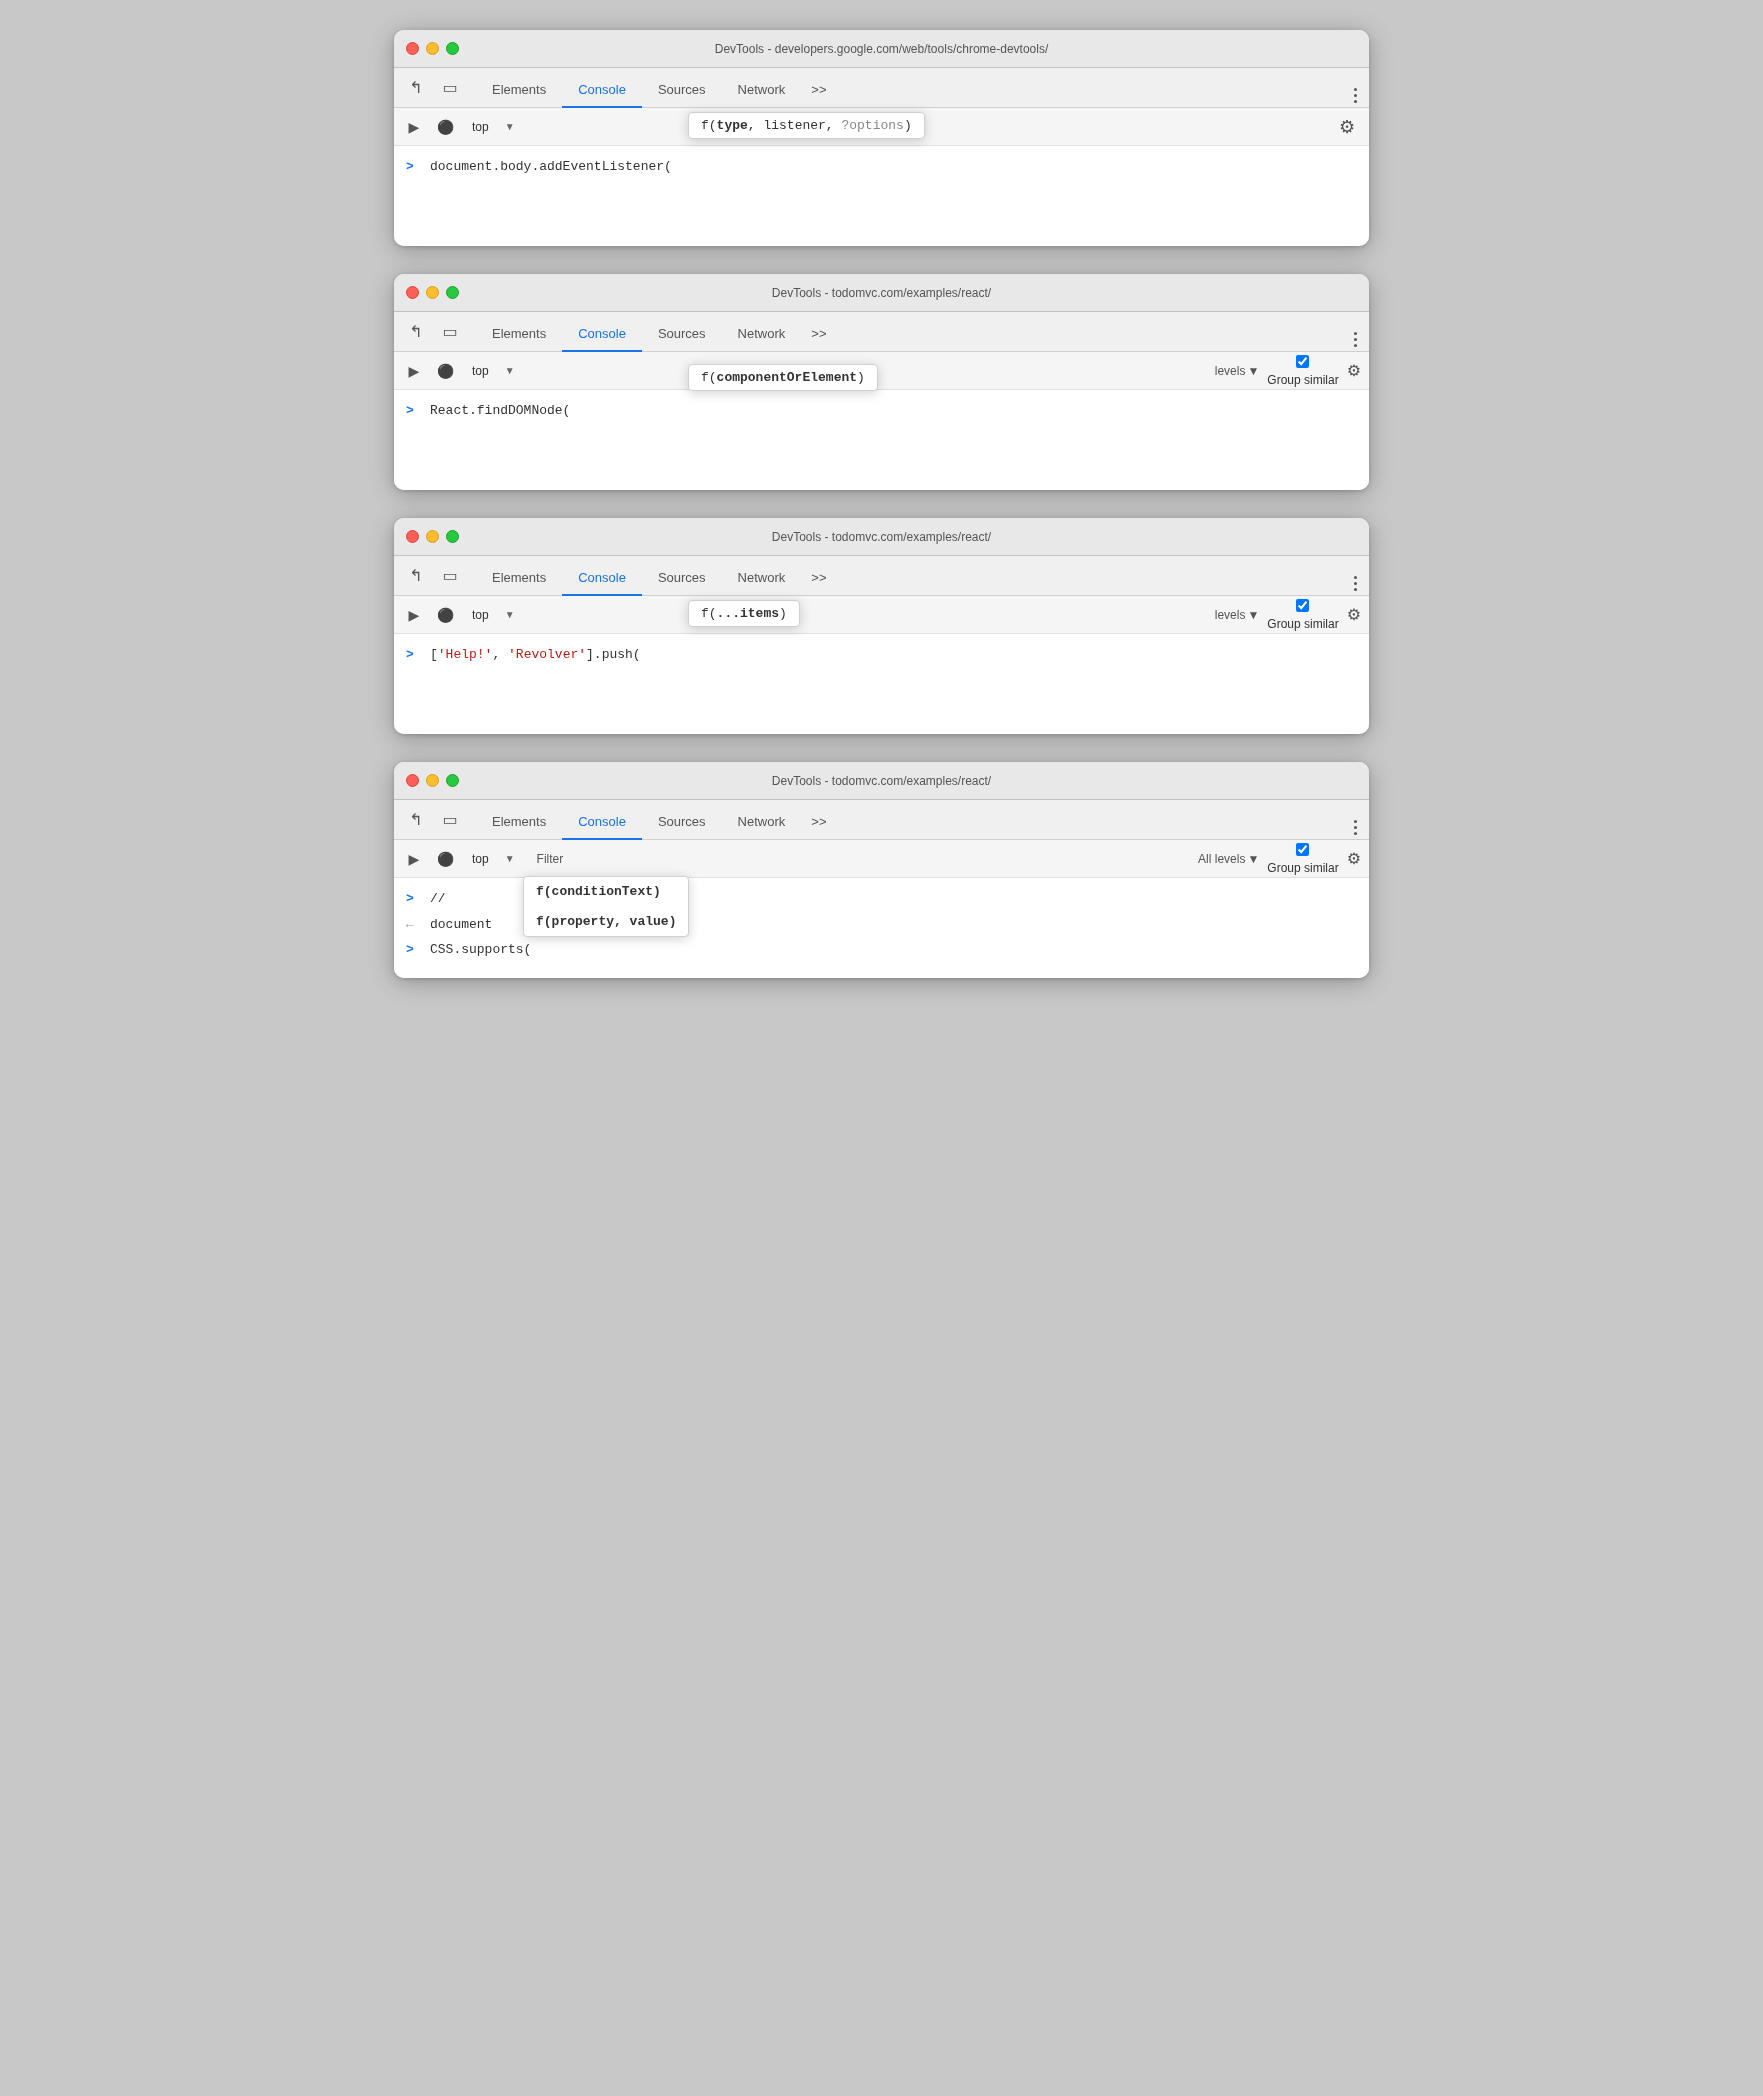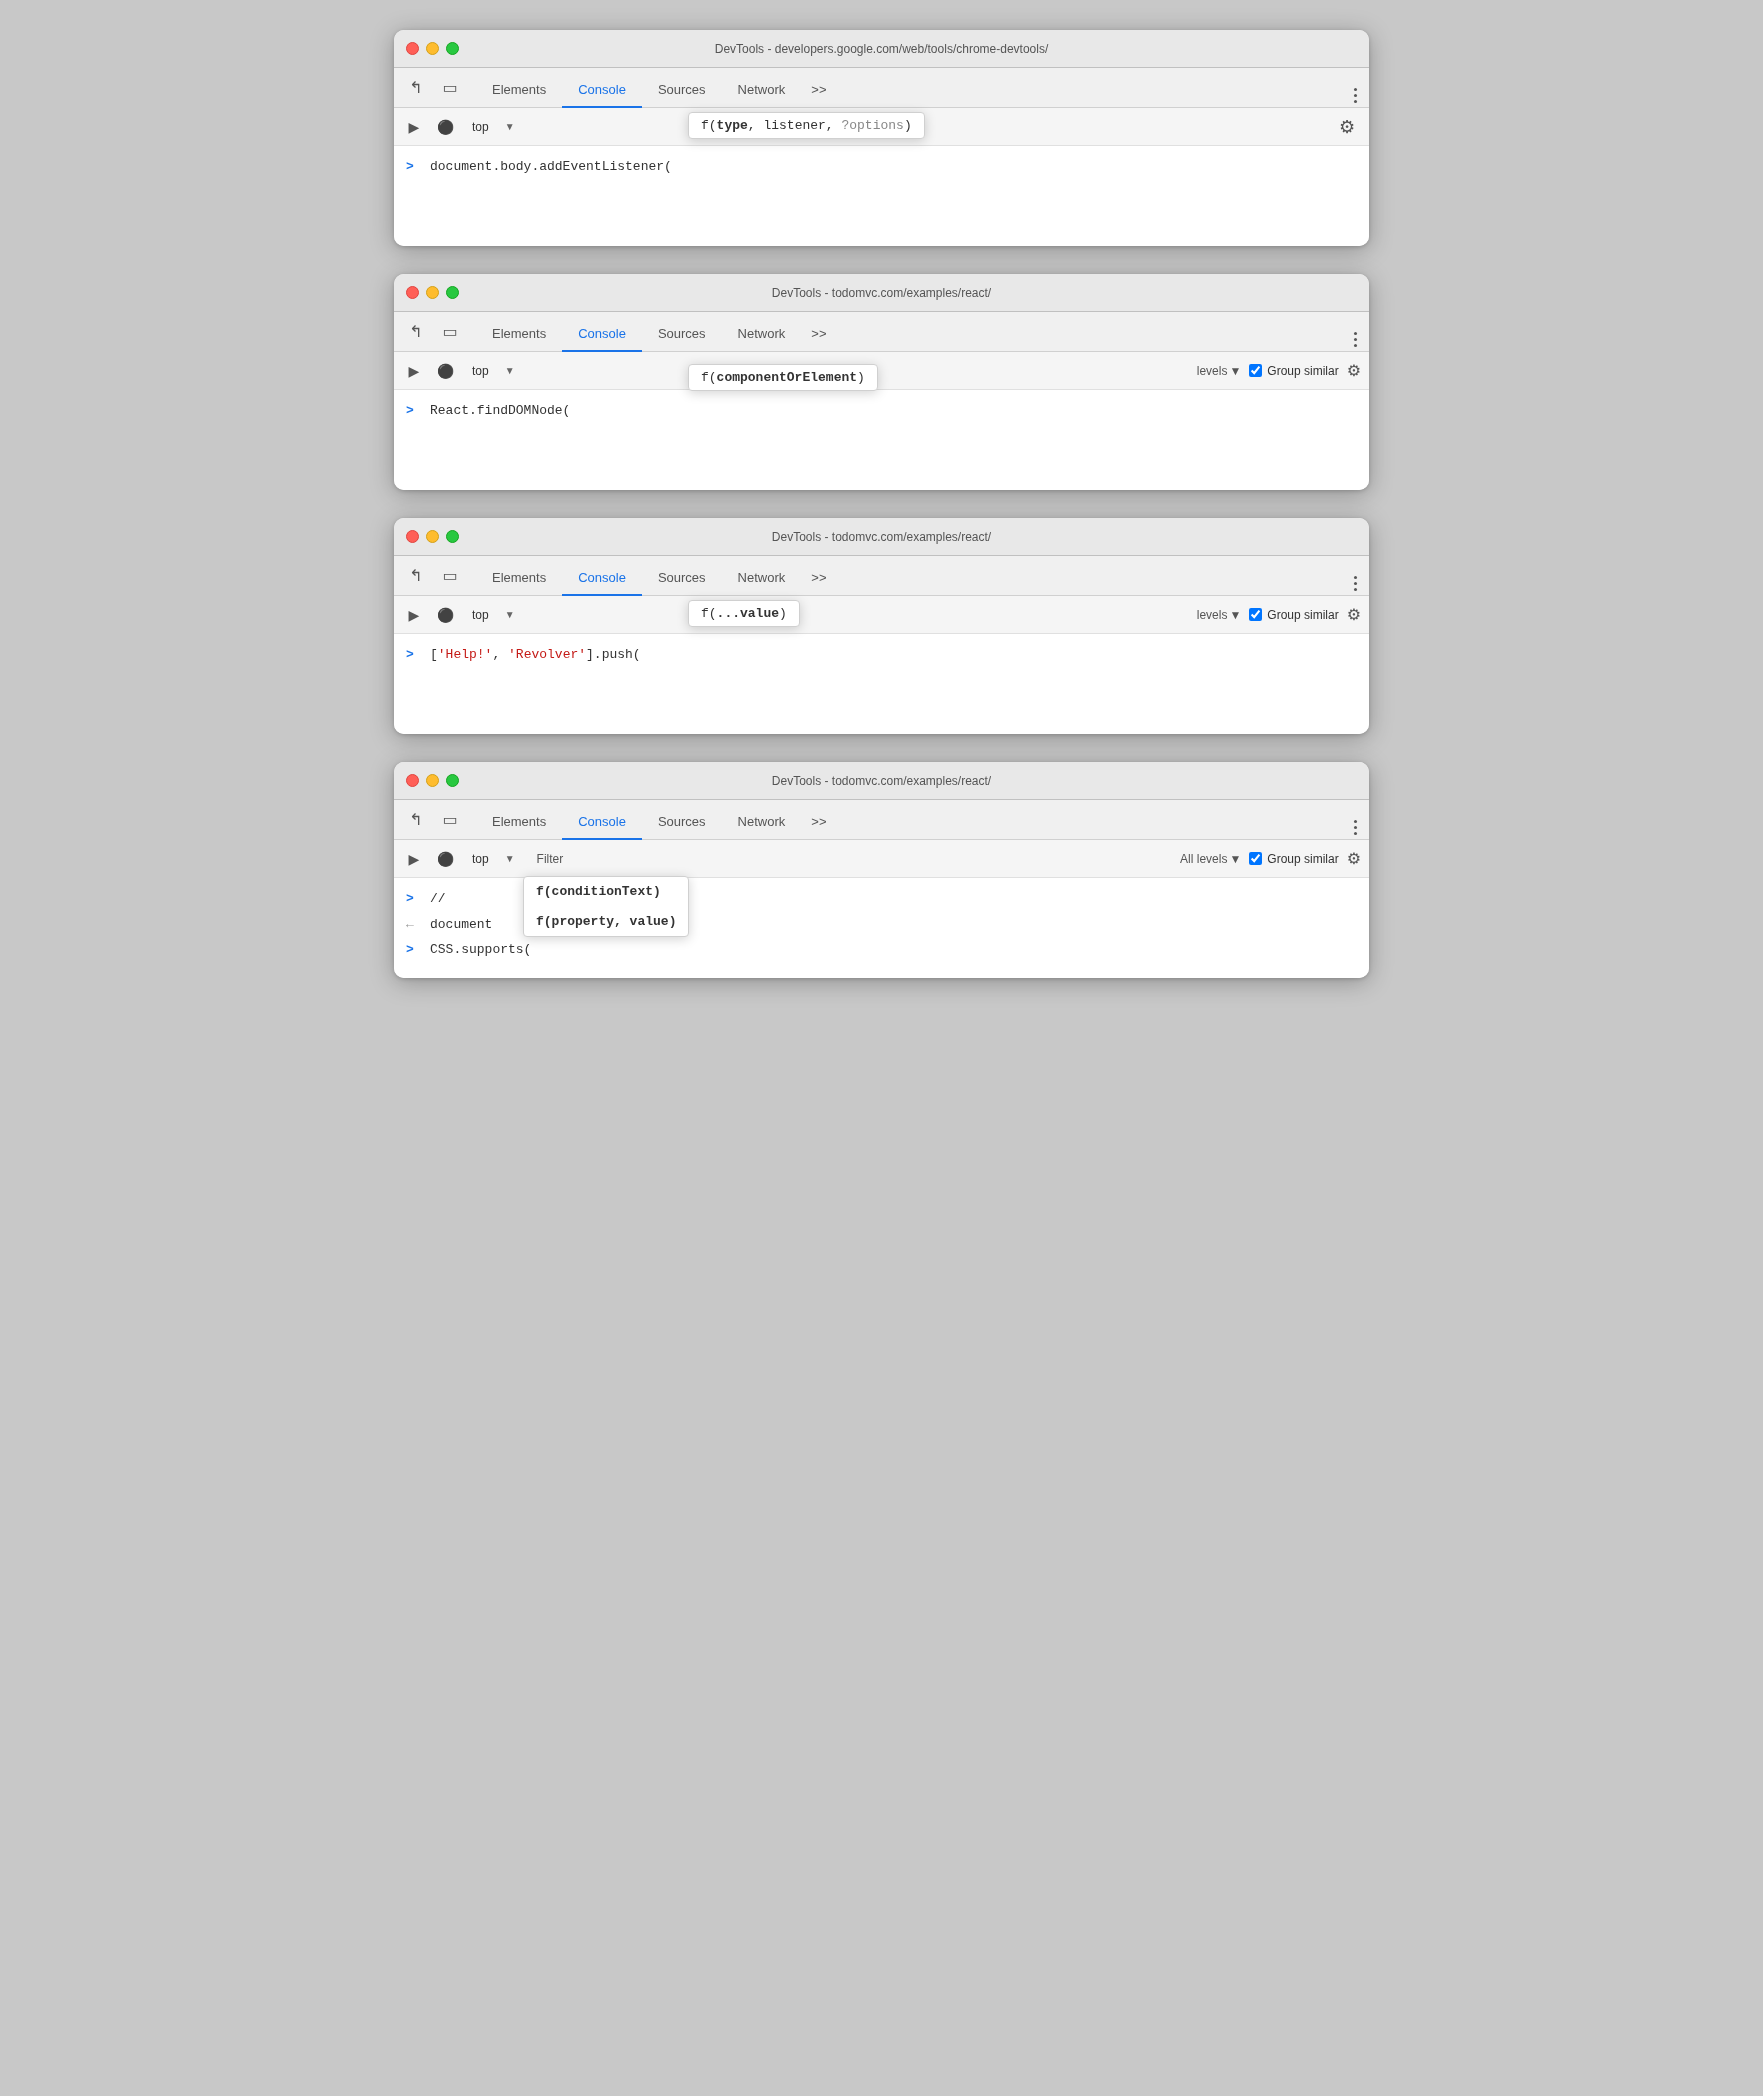--- a/index.html
+++ b/index.html
@@ -181,20 +181,21 @@
       gap: 2px;
       cursor: pointer;
     }
     .checkbox-label {
       display: flex;
       align-items: center;
       gap: 5px;
       font-size: 12px;
       color: #333;
       cursor: pointer;
+      flex-direction: column;
     }
     .gear-icon {
       font-size: 16px;
       color: #555;
       cursor: pointer;
     }
 
     
     .console-content {
       background: white;
@@ -402,21 +403,21 @@
   </div>
   <div class="console-toolbar relative">
     <button class="toolbar-btn">▶</button>
     <button class="toolbar-btn">⚫</button>
     <div class="toolbar-select">
       <span>top</span>
       <span class="dropdown-arrow">▼</span>
     </div>
 
     <div class="autocomplete-tooltip" style="left: 294px; top: 4px;">
-      f(<span class="bold">...value</span>)
+      f(<span class="bold">...items</span>)
     </div>
     <div class="toolbar-right">
       <span class="levels-btn">
         levels <span>▼</span>
       </span>
       <label class="checkbox-label">
         <input type="checkbox" checked="" style="width: 13px; height: 13px;">
         <span>Group similar</span>
       </label>
       <div class="gear-icon">⚙</div>

